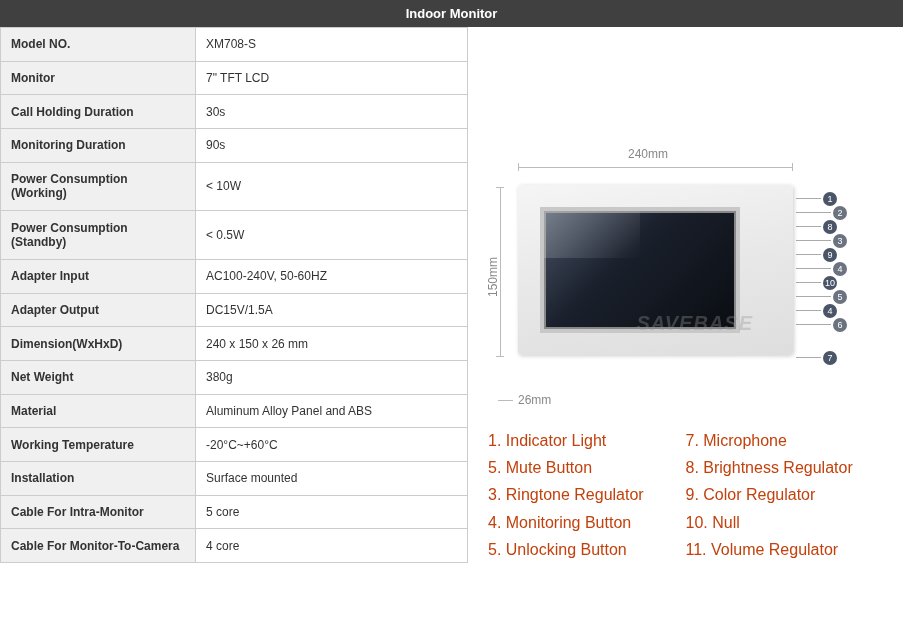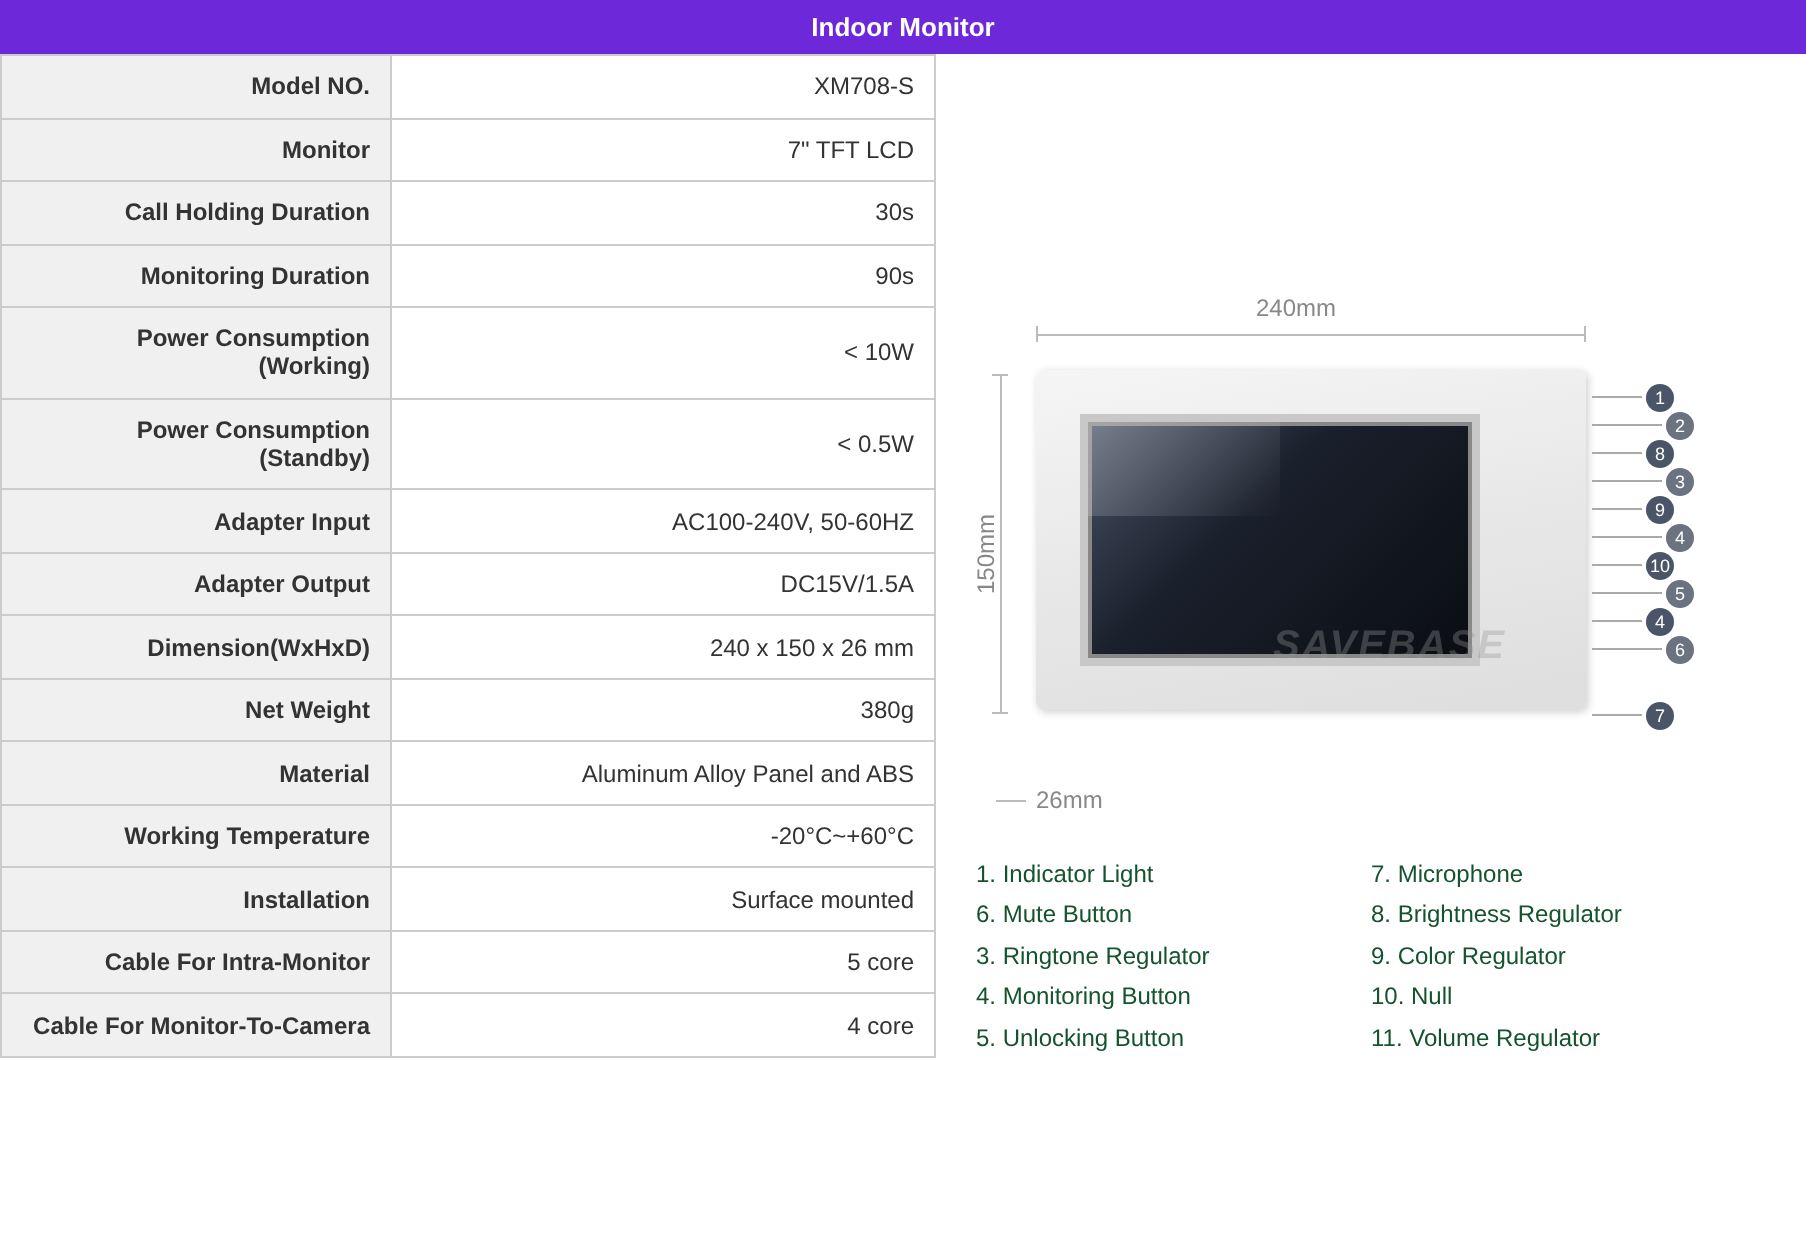--- a/index.html
+++ b/index.html
@@ -1,19 +1,19 @@
 <!DOCTYPE html>
 <html><head>
 <meta charset="utf-8">
 <style>
   * { box-sizing: border-box; margin: 0; padding: 0; }
   body { font-family: Arial, sans-serif; width: 903px; height: 626px; background: #fff; font-size: 12px; color: #333; }
-  .header { background: #6d28d9; color: #fff; text-align: center; padding: 6px 0; font-weight: bold; font-size: 13px; }
+  .header { background: #404040; color: #fff; text-align: center; padding: 6px 0; font-weight: bold; font-size: 13px; }
   .main { display: flex; width: 100%; }
-  .spec-table { width: 468px; border-collapse: collapse; text-align: right; }
+  .spec-table { width: 468px; border-collapse: collapse; }
   .spec-table td { border: 1px solid #ccc; padding: 8px 10px; vertical-align: middle; }
   .spec-table td:first-child { background: #f0f0f0; font-weight: bold; width: 195px; }
   .right { flex: 1; padding: 120px 20px 0 20px; position: relative; color: #777; }
   .diagram { position: relative; width: 380px; height: 260px; }
   .dim-top { position: absolute; top: 0; left: 60px; font-size: 12px; color: #888; }
   .dim-top-line { position: absolute; top: 20px; left: 30px; width: 275px; height: 1px; background: #bbb; }
   .dim-top-line::before, .dim-top-line::after { content: ""; position: absolute; width: 1px; height: 8px; background: #bbb; top: -4px; }
   .dim-top-line::before { left: 0; }
   .dim-top-line::after { right: 0; }
   .dim-left { position: absolute; top: 90px; left: -10px; font-size: 12px; color: #888; transform: rotate(-90deg); transform-origin: left top; }
@@ -26,21 +26,21 @@
   .device { position: absolute; top: 38px; left: 30px; width: 275px; height: 170px; background: linear-gradient(170deg, #f5f5f5 0%, #e8e8e8 50%, #dedede 100%); border-radius: 4px; box-shadow: 1px 1px 4px rgba(0,0,0,0.2); text-align: center; }
   .screen { position: absolute; top: 22px; left: 22px; width: 200px; height: 126px; background: linear-gradient(135deg, #4a5568 0%, #1a202c 40%, #0a0d12 100%); border: 4px solid #c8c8c8; box-shadow: inset 0 0 0 2px #888; }
   .screen::after { content: ""; position: absolute; top: 0; left: 0; width: 50%; height: 40%; background: linear-gradient(135deg, rgba(255,255,255,0.25), transparent); }
   .watermark { position: absolute; bottom: 20px; right: 40px; color: rgba(150,150,150,0.35); font-size: 20px; font-style: italic; font-weight: bold; letter-spacing: 1px; }
   .leads { position: absolute; top: 45px; left: 308px; }
   .lead { display: flex; align-items: center; margin-bottom: 1px; height: 13px;}
   .lead .line { width: 25px; height: 1px; background: #aaa; margin-right: 2px; }
   .lead .bub { width: 14px; height: 14px; border-radius: 50%; background: #4a5568; color: #fff; font-size: 9px; display: flex; align-items: center; justify-content: center; }
   .lead.alt .bub { background: #6b7280; }
   .lead.last { margin-top: 20px; }
-  .legend { margin-top: 20px; display: flex; color: #14532d; font-size: 12px; line-height: 1.7; }
+  .legend { margin-top: 20px; display: flex; color: #c2410c; font-size: 16px; line-height: 1.7; }
   .legend-col { flex: 1; }
 </style>
 </head>
 <body>
 
 <div class="header">
   <span>Indoor Monitor</span>
 </div>
 
 <div class="main">
@@ -170,21 +170,21 @@
         </div>
 
       <div class="dim-depth">
         <span>26mm</span>
       </div>
     </div>
 
     <div class="legend">
       <div class="legend-col" id="legend-left">
           <div>1. Indicator Light</div>
-          <div>6. Mute Button</div>
+          <div>5. Mute Button</div>
           <div>3. Ringtone Regulator</div>
           <div>4. Monitoring Button</div>
           <div>5. Unlocking Button</div>
         </div>
       <div class="legend-col" id="legend-right">
           <div>7. Microphone</div>
           <div>8. Brightness Regulator</div>
           <div>9. Color Regulator</div>
           <div>10. Null</div>
           <div>11. Volume Regulator</div>

